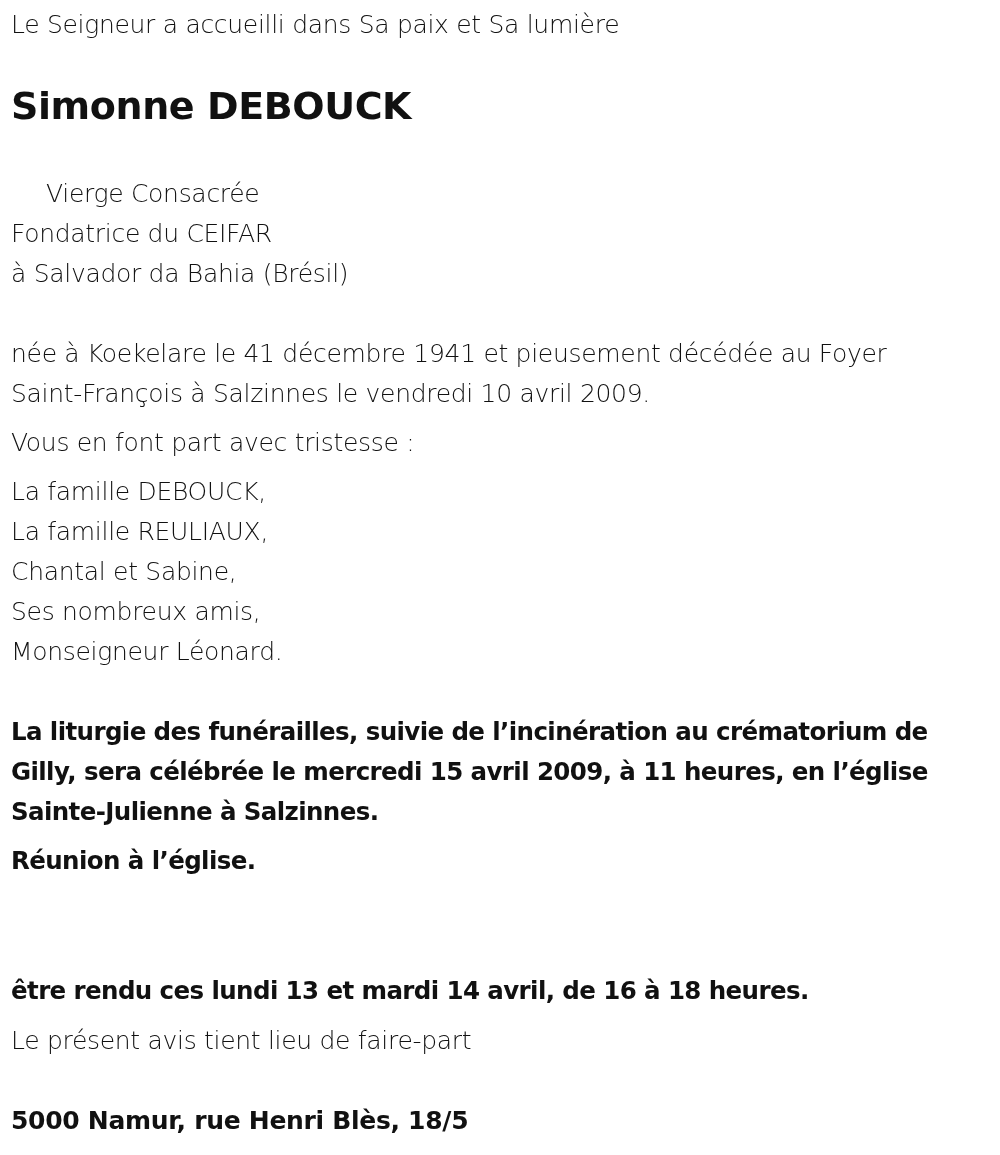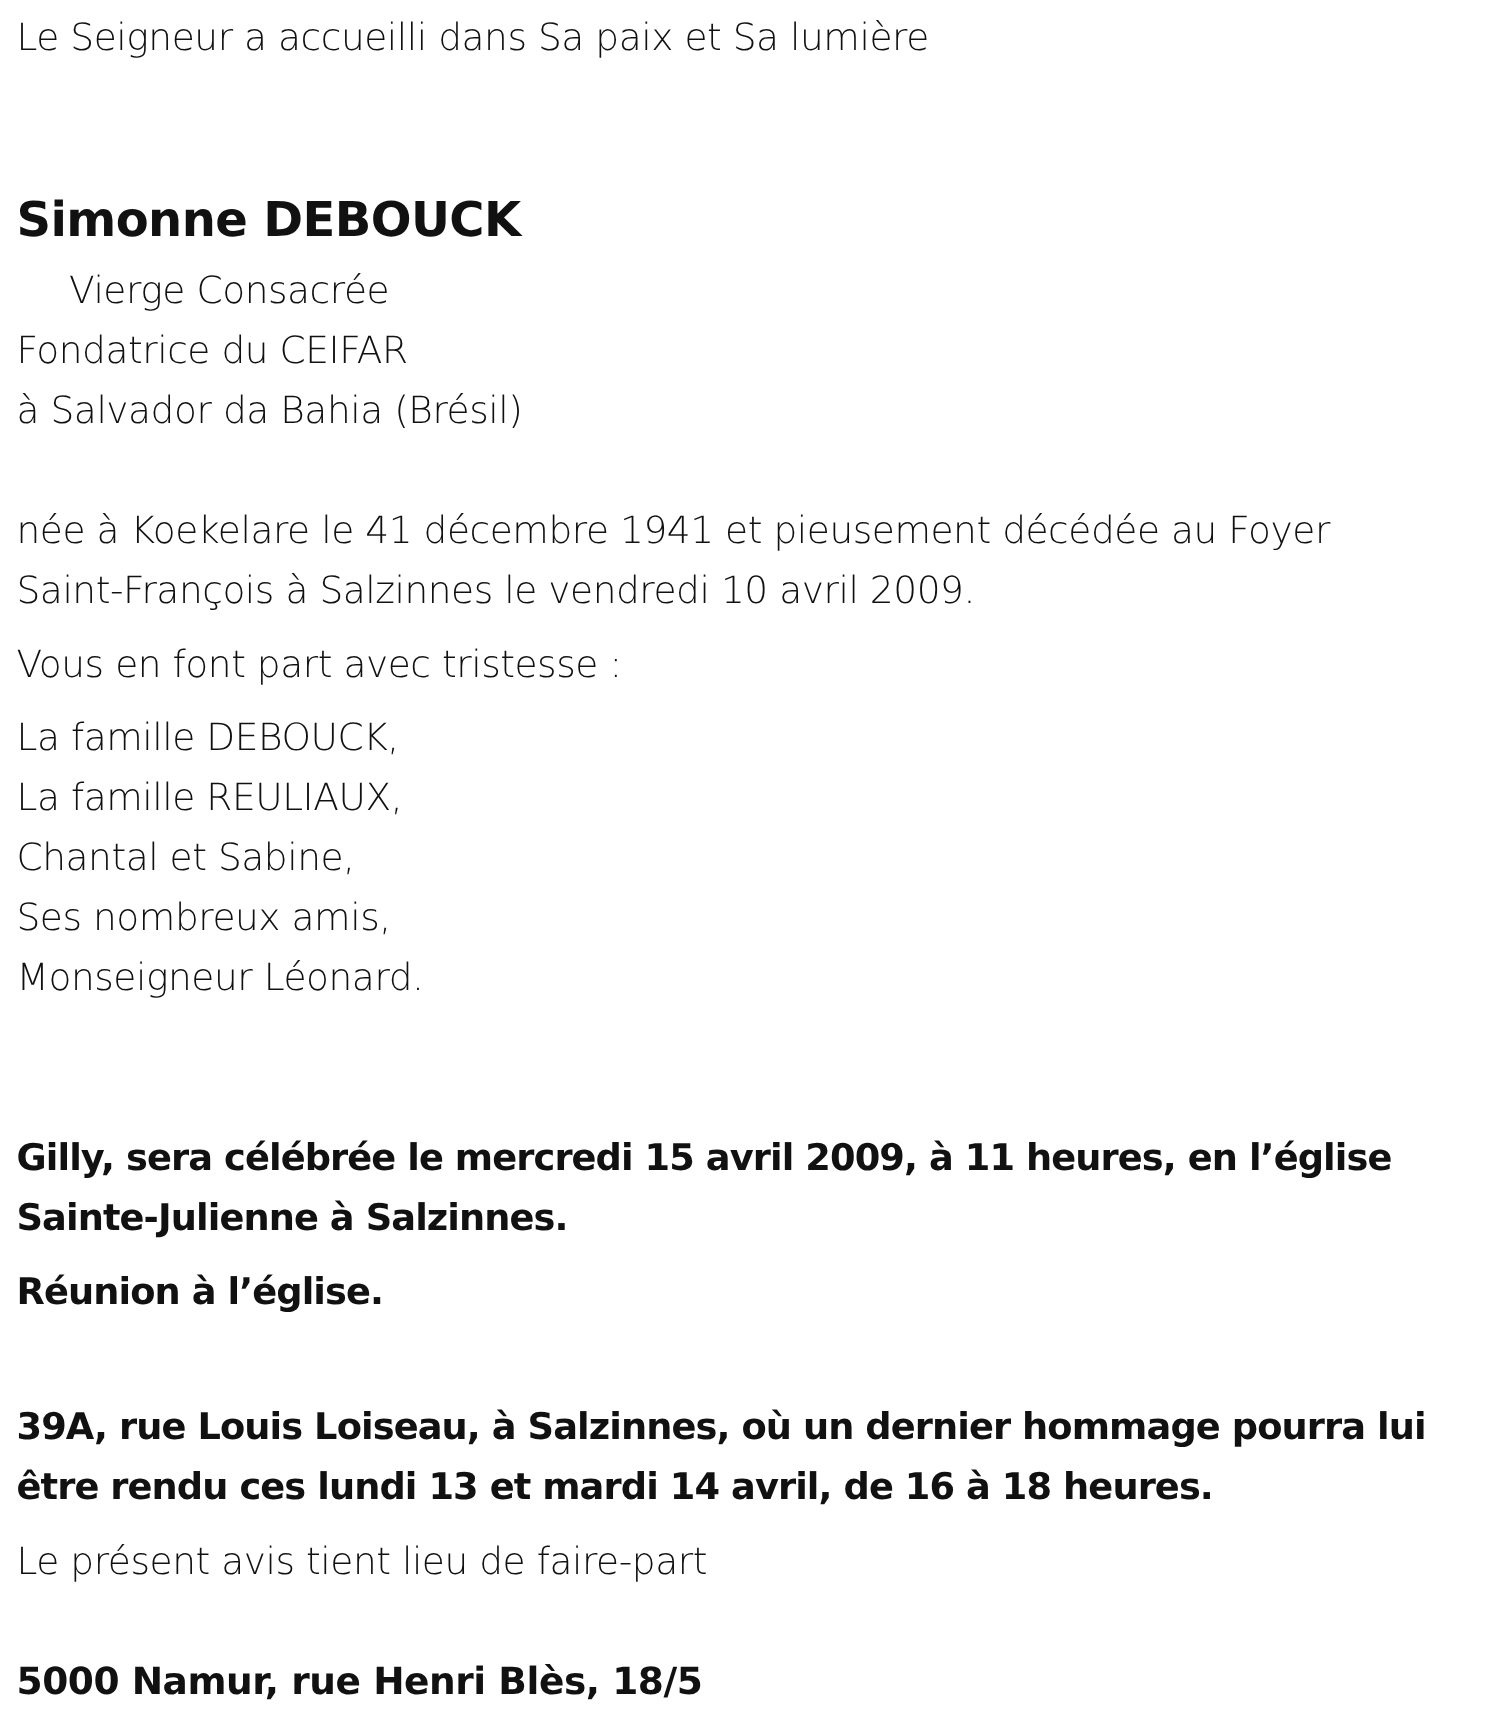--- a/index.html
+++ b/index.html
@@ -26,27 +26,26 @@
       line-height: 40px;
       white-space: nowrap;
       letter-spacing: -0.3px;
       font-family: "DejaVu Sans", sans-serif;
       font-weight: 300;
     }
     .title {
       position: absolute;
       left: 11px;
       top: 82px;
-      font-size: 32px;
+      font-size: 38px;
       line-height: 48px;
       font-weight: bold;
       font-family: "DejaVu Sans", sans-serif;
       letter-spacing: -0.4px;
       white-space: nowrap;
-      margin-top: 40px;
     }
     .bold {
       font-weight: bold;
       font-size: 24.5px;
       letter-spacing: -0.6px;
     }
   </style>
 </head>
 <body>
 
@@ -64,25 +63,25 @@
   <div class="line" style="top:374px;">Saint-François à Salzinnes le vendredi 10 avril 2009.</div>
 
   <div class="line" style="top:423px;">Vous en font part avec tristesse :</div>
 
   <div class="line" style="top:472px;">La famille DEBOUCK,</div>
   <div class="line" style="top:512px;">La famille REULIAUX,</div>
   <div class="line" style="top:552px;">Chantal et Sabine,</div>
   <div class="line" style="top:592px;">Ses nombreux amis,</div>
   <div class="line" style="top:632px;">Monseigneur Léonard.</div>
 
+  <div class="line bold" style="top:712px;">La liturgie des funérailles, suivie de l’incinération au crématorium de</div>
   <div class="line bold" style="top:752px;">Gilly, sera célébrée le mercredi 15 avril 2009, à 11 heures, en l’église</div>
   <div class="line bold" style="top:792px;">Sainte-Julienne à Salzinnes.</div>
 
   <div class="line bold" style="top:841px;">Réunion à l’église.</div>
 
-  <div class="line bold" style="top:931px;">39A, rue Louis Loiseau, à Salzinnes, où un dernier hommage pourra lui</div>
   <div class="line bold" style="top:971px;">être rendu ces lundi 13 et mardi 14 avril, de 16 à 18 heures.</div>
 
   <div class="line" style="top:1021px;">Le présent avis tient lieu de faire-part</div>
 
   <div class="line" style="top:1101px;font-weight:bold;">5000 Namur, rue Henri Blès, 18/5</div>
 
 </div>
 
 </body></html>

